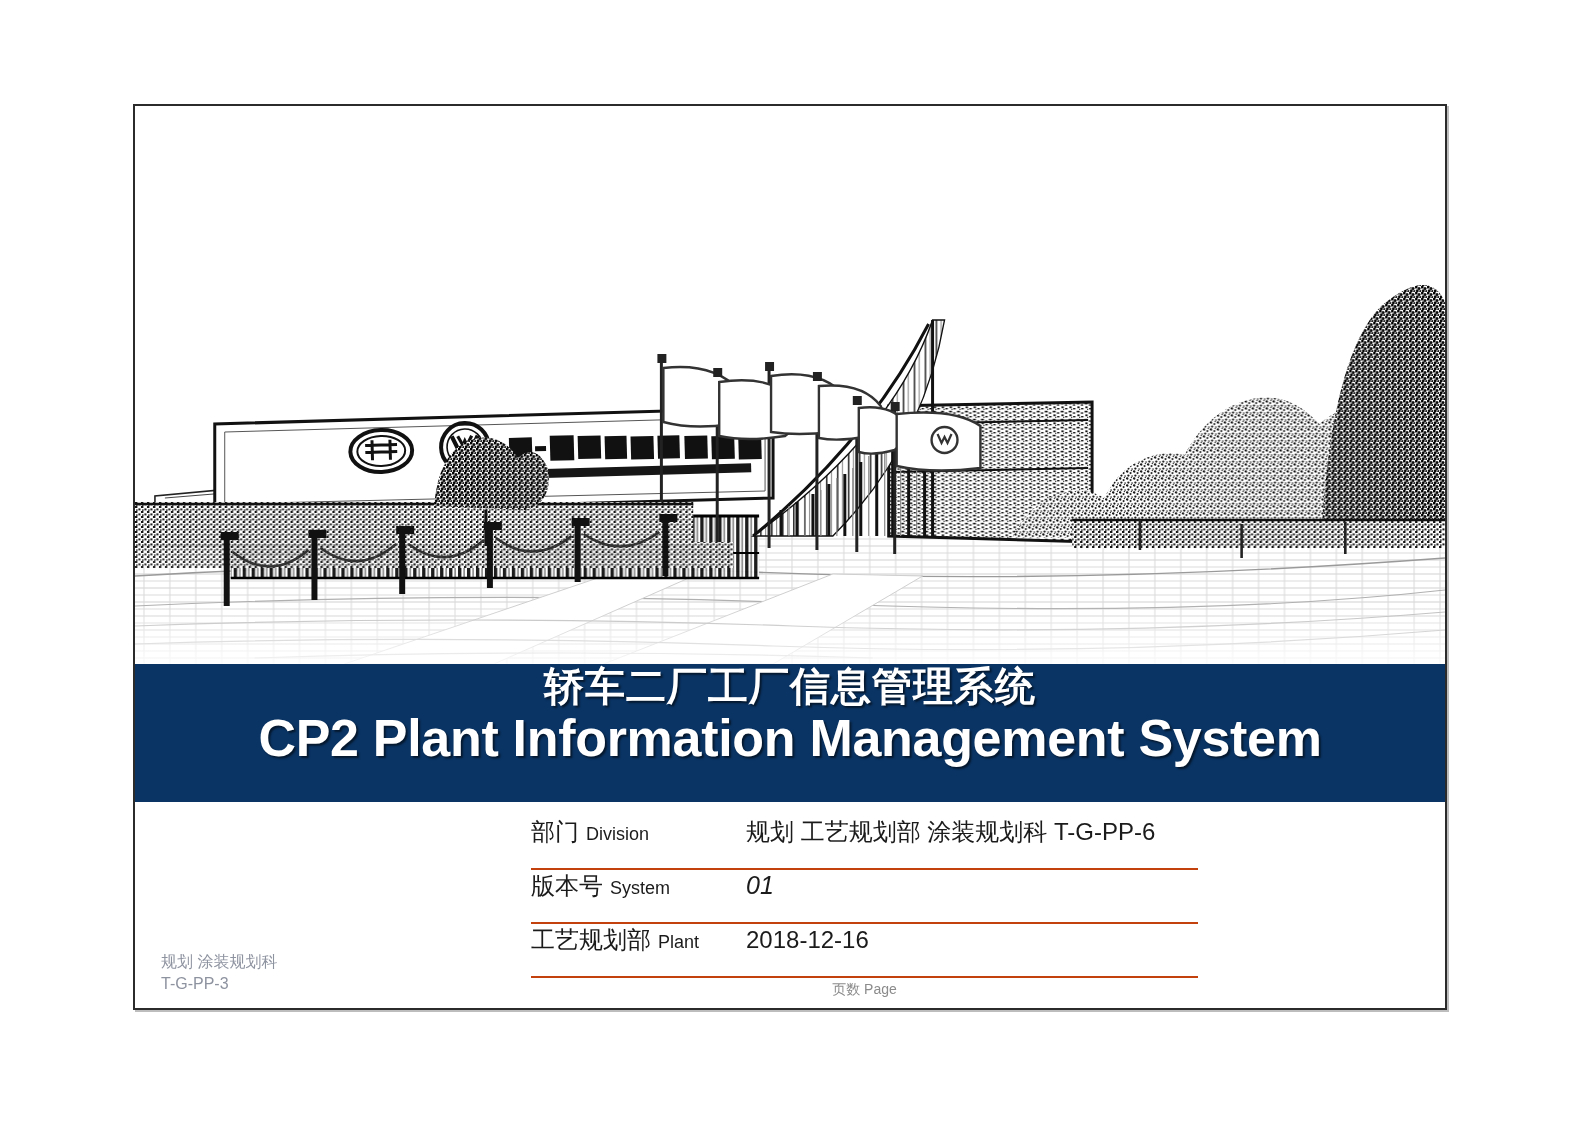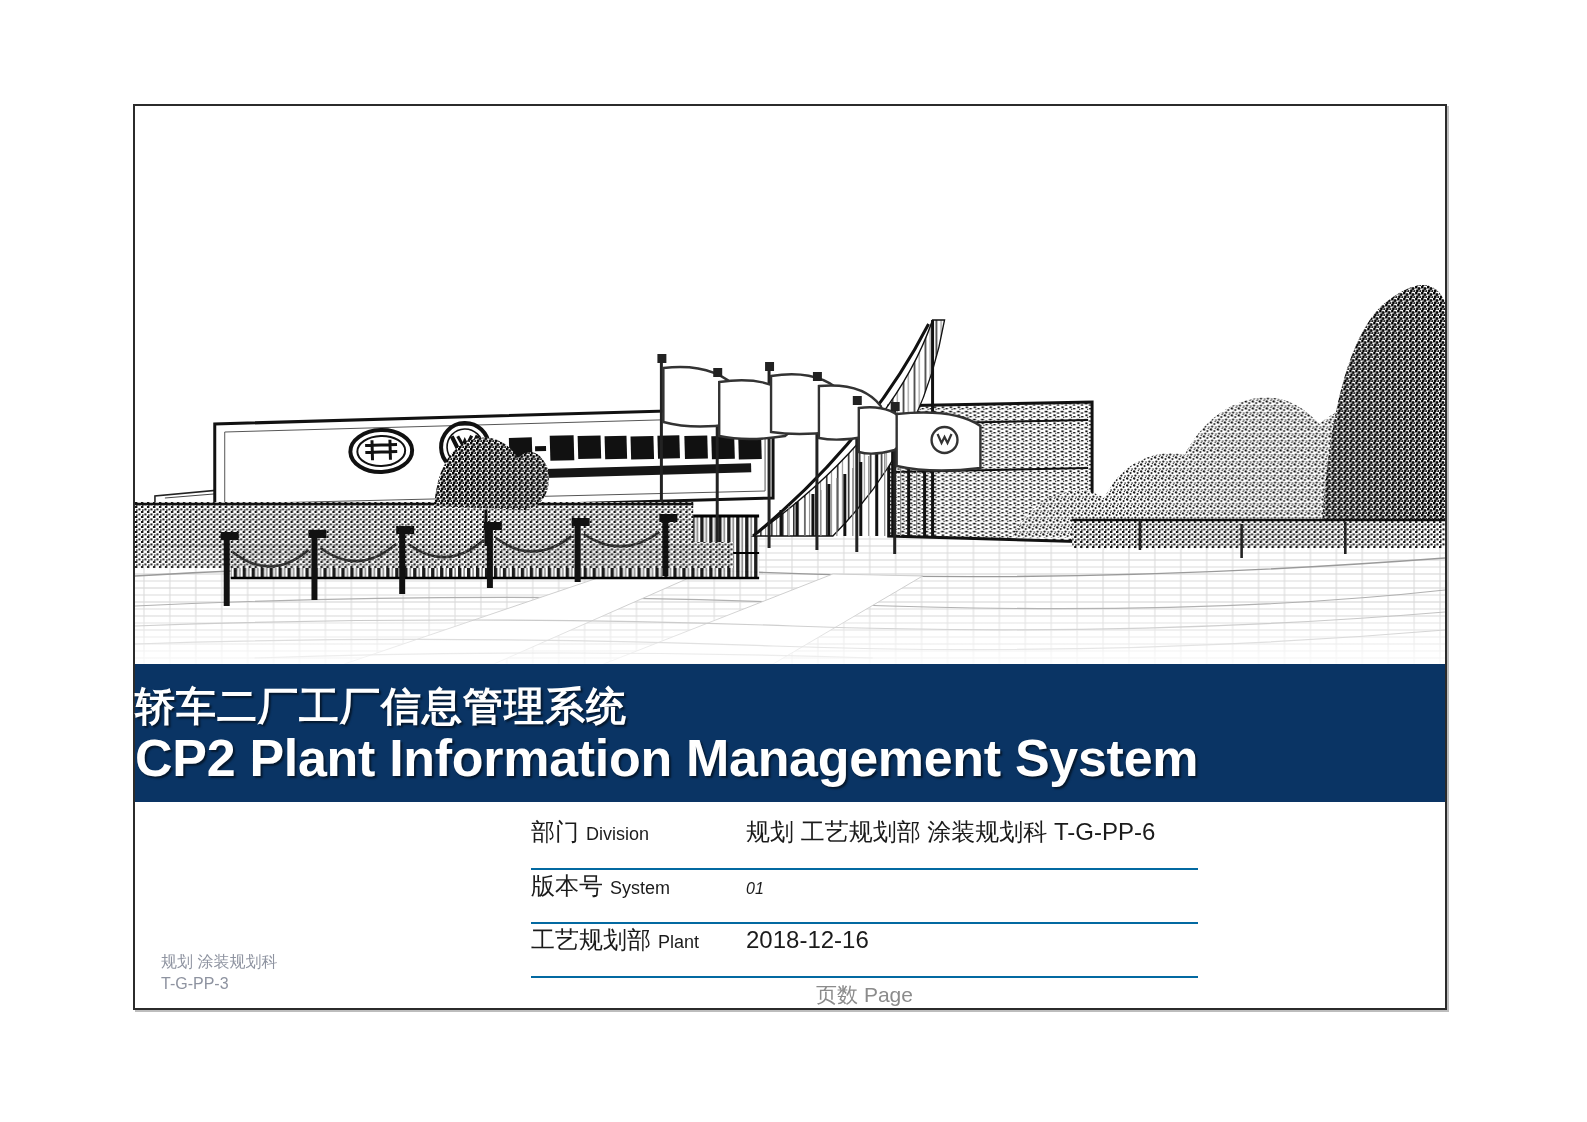--- a/index.html
+++ b/index.html
@@ -38,22 +38,23 @@
 
   
   #title-banner {
     position: absolute;
     left: 0;
     top: 558px;
     width: 100%;
     height: 138px;
     background: #0a3464;
     color: #ffffff;
+    text-align: center;
     box-sizing: border-box;
-    padding-top: 20px;
+    padding-top: 0;
   }
   #title-cn {
     font-size: 40px;
     font-weight: bold;
     letter-spacing: 1px;
     line-height: 1.12;
     text-shadow: 2px 2px 2px rgba(0,0,0,0.55);
     white-space: nowrap;
   }
   #title-en {
@@ -69,44 +70,44 @@
   #info-table {
     position: absolute;
     left: 396px;
     top: 710px;
     width: 667px;
   }
   .info-row {
     display: flex;
     align-items: baseline;
     height: 52px;
-    border-bottom: 2px solid #0369a1;
+    border-bottom: 2px solid #c2410c;
   }
   .info-label {
     width: 215px;
     flex: 0 0 215px;
     color: #1b1b1b;
     white-space: nowrap;
   }
   .lab-cn { font-size: 24px; }
   .lab-en { font-size: 18px; margin-left: 7px; }
   .info-value {
     font-size: 24px;
     color: #1b1b1b;
     white-space: nowrap;
   }
-  .info-value.italic { font-style: italic; font-size: 16px; }
+  .info-value.italic { font-style: italic; font-size: 25px; }
 
   #page-label {
     position: absolute;
     left: 396px;
     top: 875px;
     width: 667px;
     text-align: center;
-    font-size: 21px;
+    font-size: 14px;
     color: #8b8b8b;
     white-space: nowrap;
   }
 
   
   #footer-left {
     position: absolute;
     left: 26px;
     top: 845px;
     font-size: 16px;

